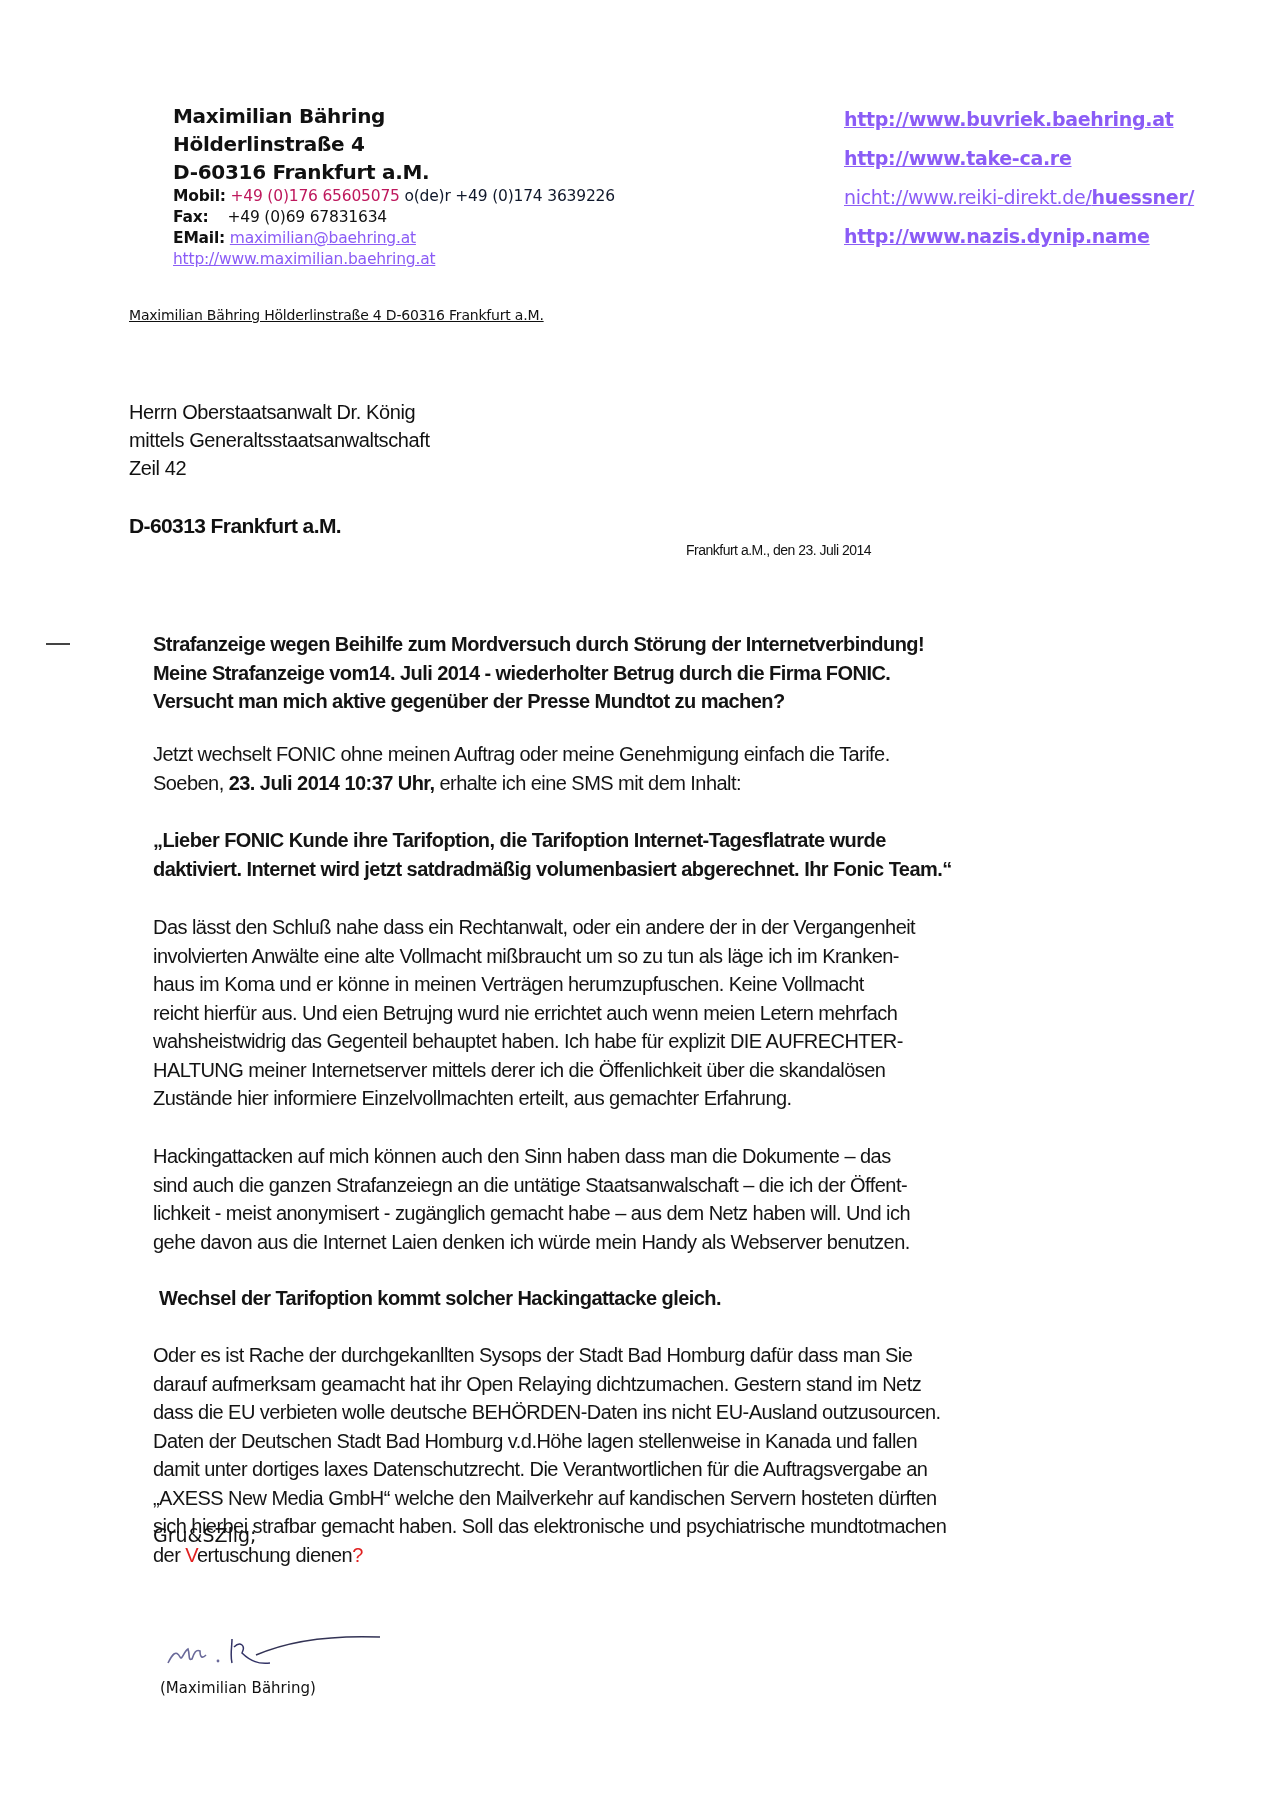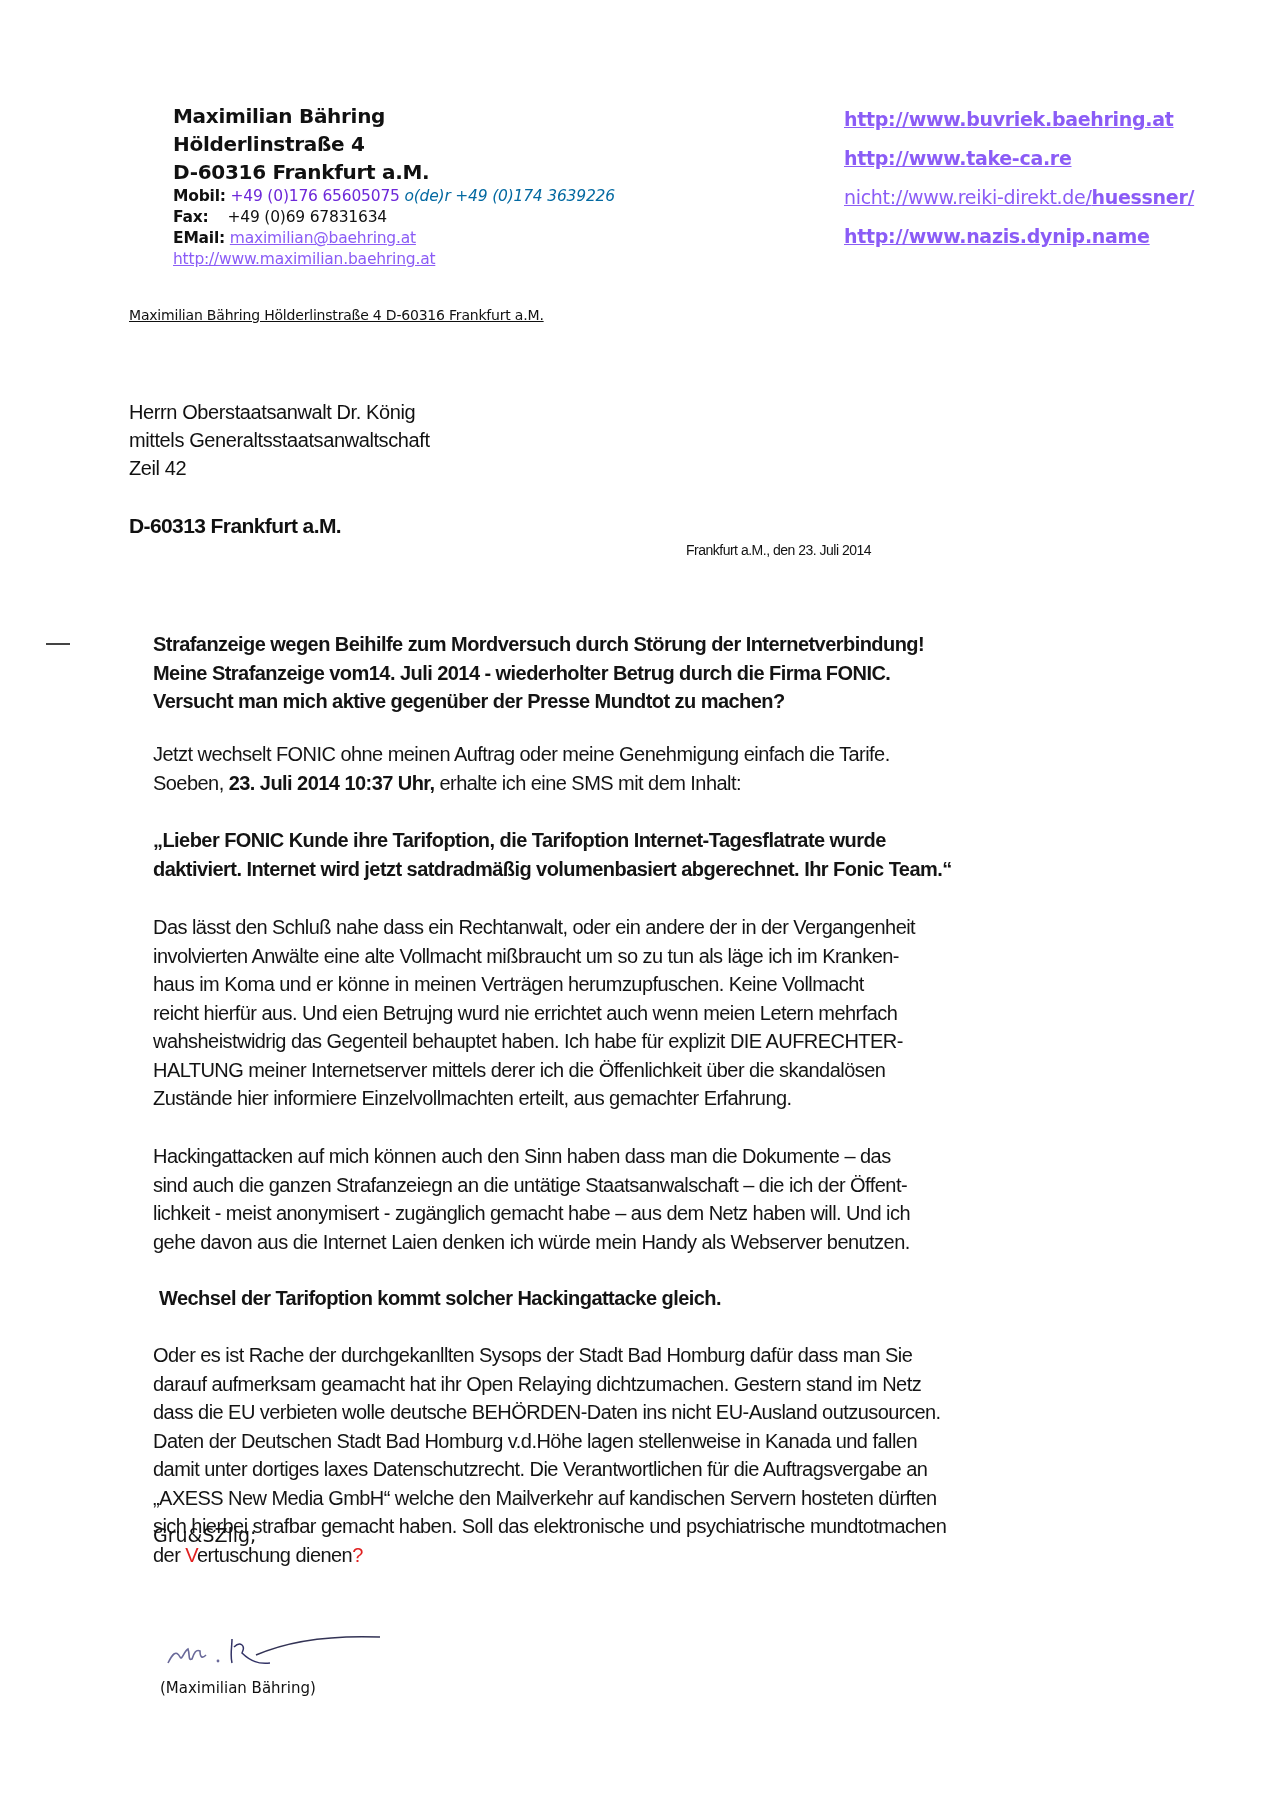--- a/index.html
+++ b/index.html
@@ -3,22 +3,22 @@
   <meta charset="utf-8">
   <style>
     html, body { margin: 0; padding: 0; background: #ffffff; }
     body { width: 1280px; height: 1811px; position: relative; overflow: hidden;
       font-family: "DejaVu Sans", sans-serif; color: #111; }
     .abs { position: absolute; }
     .sender { left: 129px; top: 102px; margin-left: 44px; }
     .sender .big { font-family: "DejaVu Sans", sans-serif; font-weight: bold; font-size: 20px; line-height: 28px; letter-spacing: -0.3px; }
     .sender .small { font-size: 15.5px; line-height: 21px; letter-spacing: -0.2px; }
     .sender .lbl { font-weight: bold; }
-    .red { color: #6d28d9; }
-    .ital { font-style: italic; color: #0369a1; }
+    .red { color: #be185d; }
+    .ital { color: #0f172a; }
     a, .link { color: #8b5cf6; text-decoration: underline; }
     .links { left: 844px; top: 100px; }
     .links .link { display: block; font-weight: bold; font-size: 19px; line-height: 39px; letter-spacing: -0.3px; }
     .links .link .thin { font-weight: normal; }
     .return-line { left: 129px; top: 307px; font-size: 14px; text-decoration: underline; letter-spacing: -0.2px; font-weight: 500; }
     .recipient { left: 129px; top: 398px; font-family: "Liberation Sans", sans-serif; font-size: 20px; line-height: 28px; letter-spacing: -0.4px; }
     .city { left: 129px; top: 514px; font-family: "Liberation Sans", sans-serif; font-size: 21px; font-weight: bold; letter-spacing: -0.6px; }
     .date { left: 686px; top: 542px; font-family: "Liberation Sans", sans-serif; font-size: 14px; letter-spacing: -0.5px; }
     .dash { left: 46px; top: 643px; width: 24px; height: 2px; background: #444; }
     .body { left: 153px; width: 990px; font-family: "Liberation Sans", sans-serif; font-size: 20px; line-height: 28.5px; letter-spacing: -0.55px; color: #141414; }

